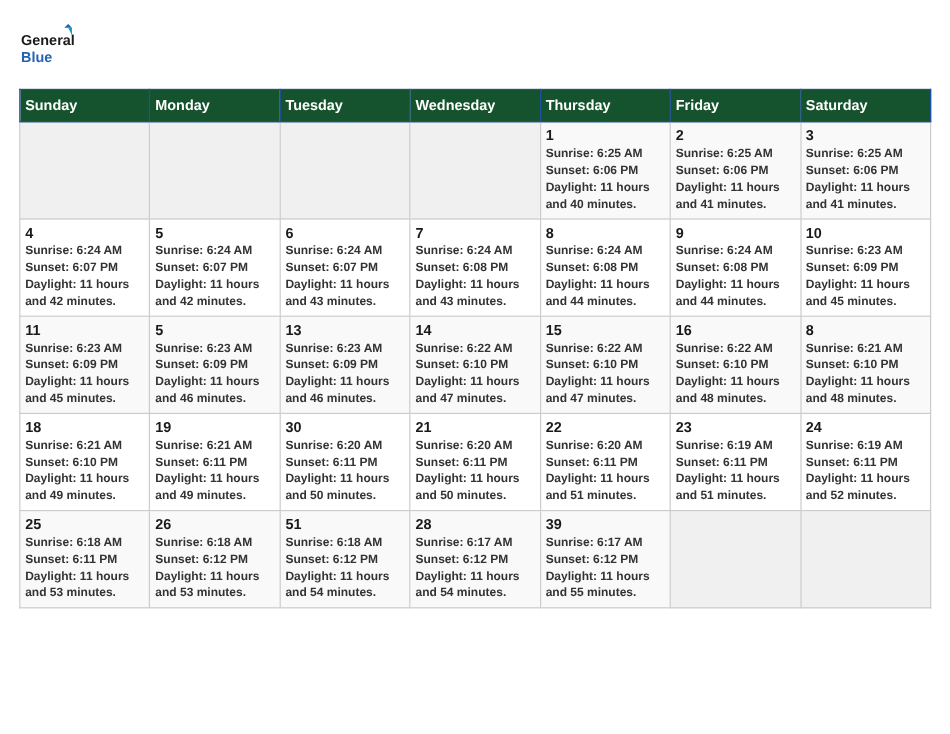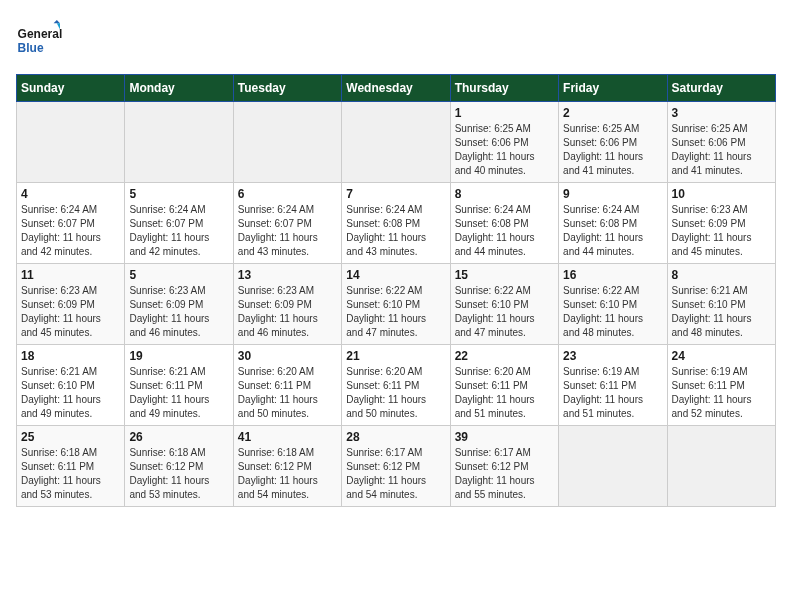--- a/index.html
+++ b/index.html
@@ -63,20 +63,21 @@
     .day-num {
       font-weight: bold;
       font-size: 12px;
       margin-bottom: 2px;
       color: #1a1a1a;
     }
     .day-info {
       font-size: 10px;
       color: #333;
       line-height: 1.4;
+      font-weight: bold;
     }
     .empty-cell {
       background: #f0f0f0 !important;
     }
   </style>
 </head>
 <body>
 
 <div class="header-area">
   <div class="logo">
@@ -219,21 +220,21 @@
       <tr>
         <td>
           <div class="day-num">25</div>
           <div class="day-info">Sunrise: 6:18 AM<br>Sunset: 6:11 PM<br>Daylight: 11 hours<br>and 53 minutes.</div>
         </td>
         <td>
           <div class="day-num">26</div>
           <div class="day-info">Sunrise: 6:18 AM<br>Sunset: 6:12 PM<br>Daylight: 11 hours<br>and 53 minutes.</div>
         </td>
         <td>
-          <div class="day-num">41</div>
+          <div class="day-num">51</div>
           <div class="day-info">Sunrise: 6:18 AM<br>Sunset: 6:12 PM<br>Daylight: 11 hours<br>and 54 minutes.</div>
         </td>
         <td>
           <div class="day-num">28</div>
           <div class="day-info">Sunrise: 6:17 AM<br>Sunset: 6:12 PM<br>Daylight: 11 hours<br>and 54 minutes.</div>
         </td>
         <td>
           <div class="day-num">39</div>
           <div class="day-info">Sunrise: 6:17 AM<br>Sunset: 6:12 PM<br>Daylight: 11 hours<br>and 55 minutes.</div>
         </td>

